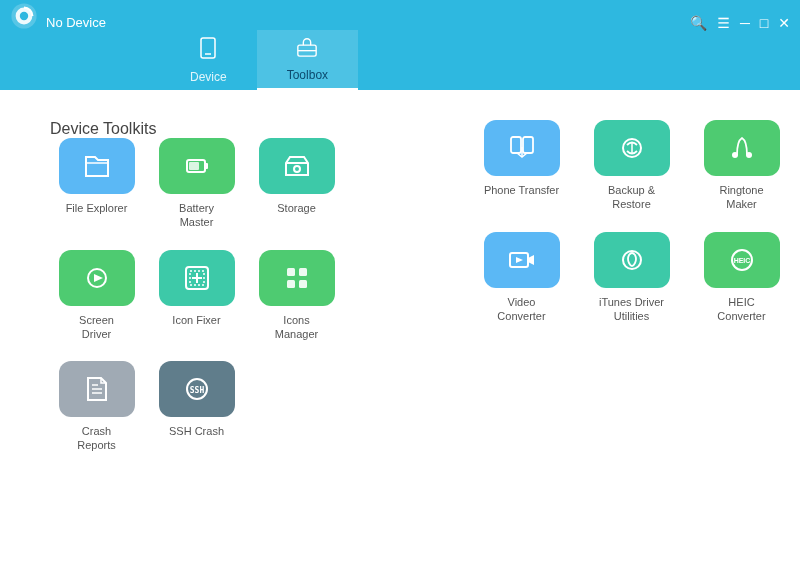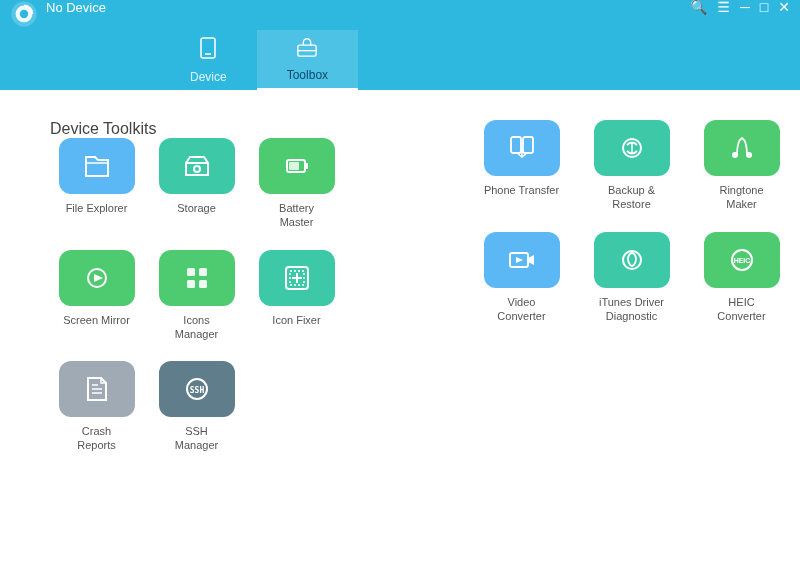--- a/index.html
+++ b/index.html
@@ -7,21 +7,21 @@
       width: 800px;
       height: 567px;
       font-family: 'Segoe UI', Arial, sans-serif;
       background: #f0f0f0;
       overflow: hidden;
     }
 
     
     .title-bar {
       display: flex;
-      align-items: flex-start;
+      align-items: flex-end;
       height: 30px;
       background: #2eb8e0;
       padding: 0 10px;
     }
     .title-bar-logo {
       width: 28px;
       height: 28px;
       margin-right: 8px;
     }
     .title-bar-device {
@@ -195,75 +195,75 @@
         <div class="tool-icon color-blue">
           <svg viewBox="0 0 30 30">
               <path d="M4 6h9l3 3h10v16H4V6z" fill="none" stroke="white" stroke-width="2"></path>
               <path d="M4 12h22" stroke="white" stroke-width="1.5"></path>
             </svg>
         </div>
         <span class="tool-label">File Explorer</span>
       </div>
 
       <div class="tool-item">
+        <div class="tool-icon color-green">
+          <svg viewBox="0 0 30 30">
+              <rect x="5" y="9" width="18" height="12" rx="2" fill="none" stroke="white" stroke-width="2"></rect>
+              <rect x="23" y="12" width="3" height="6" rx="1" fill="white"></rect>
+              <rect x="7" y="11" width="10" height="8" rx="1" fill="white" opacity="0.8"></rect>
+            </svg>
+        </div>
+        <span class="tool-label">Battery Master</span>
+      </div>
+
+      <div class="tool-item">
         <div class="tool-icon color-teal">
           <svg viewBox="0 0 30 30">
               <path d="M8 6 L22 6 L26 12 L26 24 L4 24 L4 12 Z" fill="none" stroke="white" stroke-width="2"></path>
               <line x1="4" y1="12" x2="26" y2="12" stroke="white" stroke-width="2"></line>
               <circle cx="15" cy="18" r="3" fill="none" stroke="white" stroke-width="2"></circle>
             </svg>
         </div>
         <span class="tool-label">Storage</span>
       </div>
 
       <div class="tool-item">
         <div class="tool-icon color-green">
           <svg viewBox="0 0 30 30">
-              <rect x="5" y="9" width="18" height="12" rx="2" fill="none" stroke="white" stroke-width="2"></rect>
-              <rect x="23" y="12" width="3" height="6" rx="1" fill="white"></rect>
-              <rect x="7" y="11" width="10" height="8" rx="1" fill="white" opacity="0.8"></rect>
-            </svg>
-        </div>
-        <span class="tool-label">Battery Master</span>
-      </div>
-
-      <div class="tool-item">
-        <div class="tool-icon color-green">
-          <svg viewBox="0 0 30 30">
               <circle cx="15" cy="15" r="9" fill="none" stroke="white" stroke-width="2"></circle>
               <polygon points="12,11 12,19 21,15" fill="white"></polygon>
             </svg>
         </div>
-        <span class="tool-label">Screen Mirror</span>
+        <span class="tool-label">Screen Driver</span>
+      </div>
+
+      <div class="tool-item">
+        <div class="tool-icon color-teal">
+          <svg viewBox="0 0 30 30">
+              <rect x="4" y="4" width="22" height="22" rx="3" fill="none" stroke="white" stroke-width="2"></rect>
+              <path d="M8 8h14v14H8z" fill="none" stroke="white" stroke-width="1.5" stroke-dasharray="2,2"></path>
+              <line x1="10" y1="15" x2="20" y2="15" stroke="white" stroke-width="2"></line>
+              <line x1="15" y1="10" x2="15" y2="20" stroke="white" stroke-width="2"></line>
+            </svg>
+        </div>
+        <span class="tool-label">Icon Fixer</span>
       </div>
 
       <div class="tool-item">
         <div class="tool-icon color-green">
           <svg viewBox="0 0 30 30">
             <rect x="5" y="5" width="8" height="8" rx="1.5" fill="white" opacity="0.9"></rect>
             <rect x="17" y="5" width="8" height="8" rx="1.5" fill="white" opacity="0.9"></rect>
             <rect x="5" y="17" width="8" height="8" rx="1.5" fill="white" opacity="0.9"></rect>
             <rect x="17" y="17" width="8" height="8" rx="1.5" fill="white" opacity="0.9"></rect>
           </svg>
         </div>
         <span class="tool-label">Icons Manager</span>
       </div>
 
-      <div class="tool-item">
-        <div class="tool-icon color-teal">
-          <svg viewBox="0 0 30 30">
-              <rect x="4" y="4" width="22" height="22" rx="3" fill="none" stroke="white" stroke-width="2"></rect>
-              <path d="M8 8h14v14H8z" fill="none" stroke="white" stroke-width="1.5" stroke-dasharray="2,2"></path>
-              <line x1="10" y1="15" x2="20" y2="15" stroke="white" stroke-width="2"></line>
-              <line x1="15" y1="10" x2="15" y2="20" stroke="white" stroke-width="2"></line>
-            </svg>
-        </div>
-        <span class="tool-label">Icon Fixer</span>
-      </div>
-
 
       <div class="tool-item">
         <div class="tool-icon color-gray">
           <svg viewBox="0 0 30 30">
               <path d="M6 4 H19 L24 9 V26 H6 Z" fill="none" stroke="white" stroke-width="2"></path>
               <path d="M19 4 V9 H24" fill="none" stroke="white" stroke-width="1.5"></path>
               <line x1="10" y1="15" x2="20" y2="15" stroke="white" stroke-width="1.5"></line>
               <line x1="10" y1="19" x2="20" y2="19" stroke="white" stroke-width="1.5"></line>
               <line x1="10" y1="11" x2="16" y2="11" stroke="white" stroke-width="1.5"></line>
             </svg>
@@ -271,21 +271,21 @@
         <span class="tool-label">Crash Reports</span>
       </div>
 
       <div class="tool-item">
         <div class="tool-icon color-slate">
           <svg viewBox="0 0 30 30">
               <circle cx="15" cy="15" r="10" fill="none" stroke="white" stroke-width="2"></circle>
               <text x="15" y="19" text-anchor="middle" fill="white" font-size="8" font-weight="bold" font-family="monospace">SSH</text>
             </svg>
         </div>
-        <span class="tool-label">SSH Manager</span>
+        <span class="tool-label">SSH Crash</span>
       </div>
 
     </div>
   </div>
 
   <div class="divider-line"></div>
 
   <div class="utilities-section">
     <div class="utils-grid">
 
@@ -337,21 +337,21 @@
         <span class="tool-label">Video Converter</span>
       </div>
 
       <div class="tool-item">
         <div class="tool-icon color-teal">
           <svg viewBox="0 0 30 30">
               <circle cx="15" cy="15" r="9" fill="none" stroke="white" stroke-width="2"></circle>
               <path d="M12 10 Q15 6 18 10 Q20 14 18 18 Q15 24 12 18 Q10 14 12 10" fill="none" stroke="white" stroke-width="1.8"></path>
             </svg>
         </div>
-        <span class="tool-label">iTunes Driver Diagnostic</span>
+        <span class="tool-label">iTunes Driver Utilities</span>
       </div>
 
       <div class="tool-item">
         <div class="tool-icon color-green">
           <svg viewBox="0 0 30 30">
               <circle cx="15" cy="15" r="10" fill="none" stroke="white" stroke-width="2"></circle>
               <text x="15" y="18" text-anchor="middle" fill="white" font-size="7" font-weight="bold" font-family="Arial">HEIC</text>
             </svg>
         </div>
         <span class="tool-label">HEIC Converter</span>

